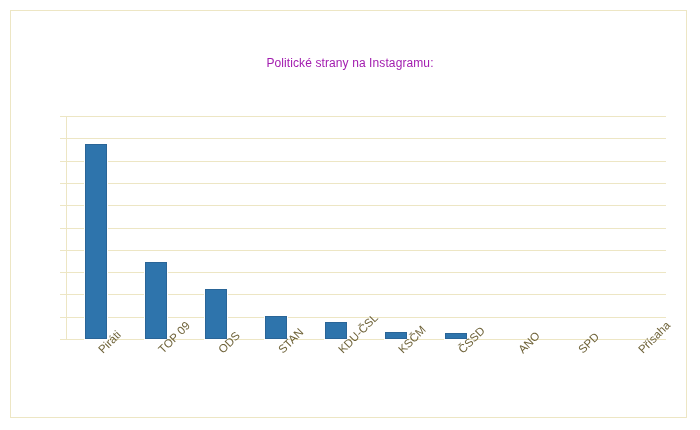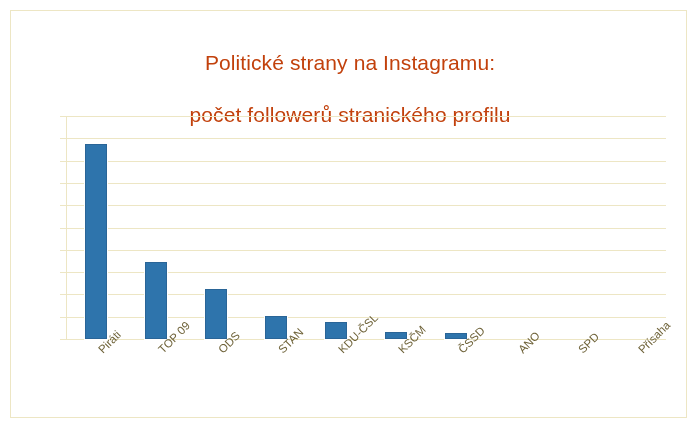--- a/index.html
+++ b/index.html
@@ -27,22 +27,22 @@
     border: 1px solid #EDE6C4;
     box-sizing: border-box;
     background: #ffffff;
   }
   #chart-title {
     position: absolute;
     left: 0;
     top: 24px;
     width: 700px;
     text-align: center;
-    color: #c2410c;
-    font-size: 21px;
+    color: #a21caf;
+    font-size: 12px;
     line-height: 26px;
     font-weight: normal;
     letter-spacing: 0.1px;
     white-space: pre-line;
   }
   
   #plot-area {
     position: absolute;
     left: 66px;      
     top: 116px;      
@@ -106,21 +106,20 @@
   }
 </style>
 </head>
 <body>
 
 <div id="chart-card">
   <div id="chart-frame"></div>
 
   <div id="chart-title">
     <span>Politické strany na Instagramu:</span><br>
-    <span>počet followerů stranického profilu</span>
   </div>
 
   <div id="plot-area">
     <div id="y-axis-line"></div>
     <div id="zero-line"></div>
     <div id="gridlines">
         <div class="gridline" style="top: 0px;"></div>
         <div class="gridline" style="top: 22.3px;"></div>
         <div class="gridline" style="top: 44.6px;"></div>
         <div class="gridline" style="top: 66.9px;"></div>

